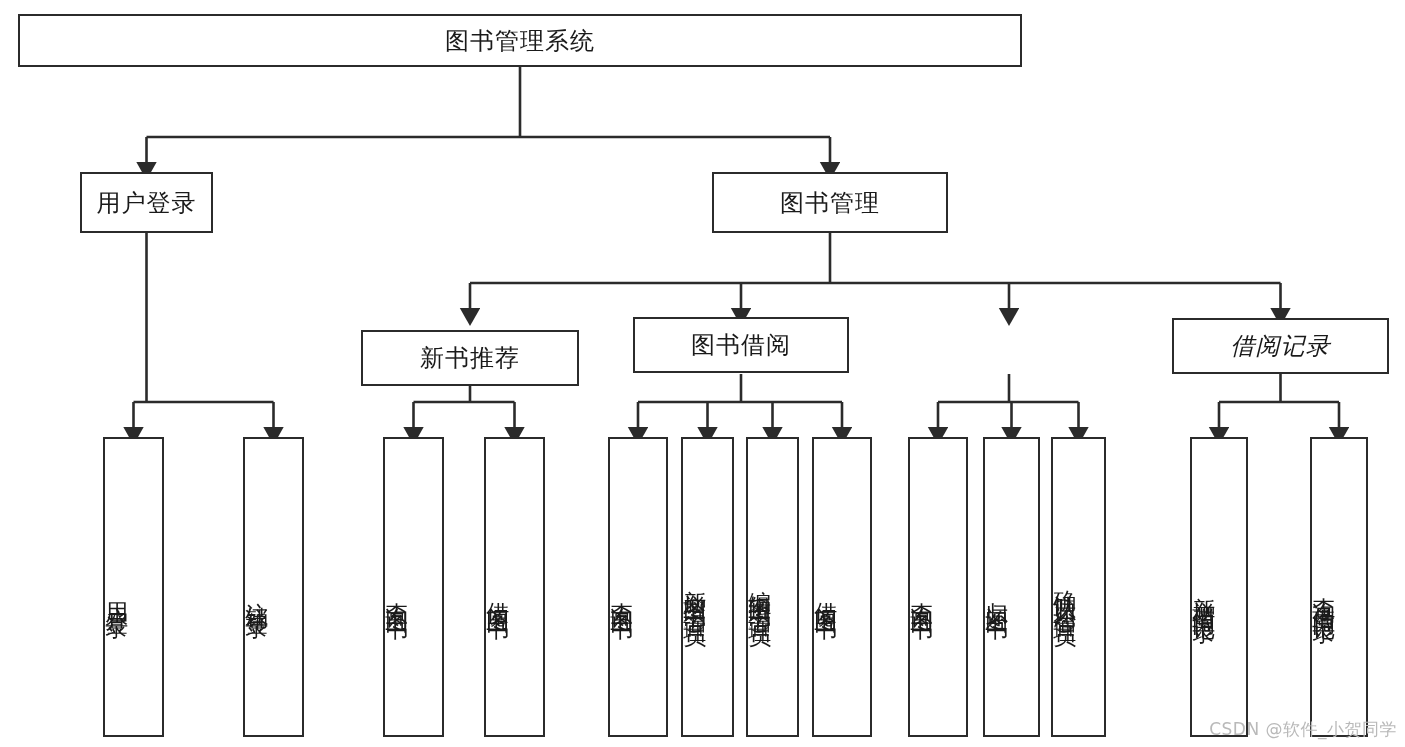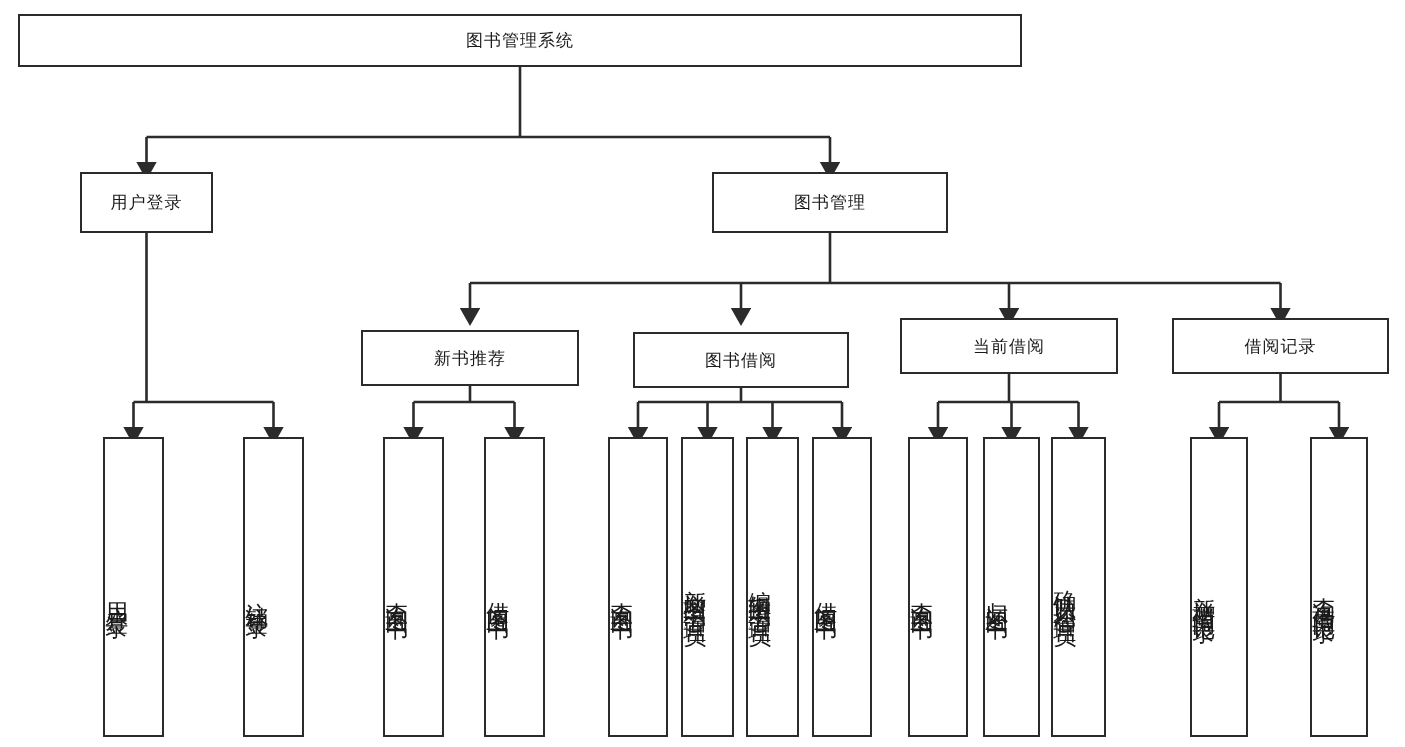--- a/index.html
+++ b/index.html
@@ -29,21 +29,21 @@
     position: absolute;
     box-sizing: border-box;
     border: 2px solid #2b2b2b;
     background: #ffffff;
     display: flex;
     align-items: center;
     justify-content: center;
     color: #1a1a1a;
   }
   .node.horiz {
-    font-size: 17px;
+    font-size: 24px;
     letter-spacing: 1px;
   }
   .node.vert {
     align-items: center;
     justify-content: flex-start;
     padding-top: 14px;
   }
   .node.vert .vtext {
     writing-mode: vertical-rl;
     text-orientation: upright;
@@ -122,29 +122,26 @@
   </div>
 
   <div class="node horiz" style="left: 712px; top: 172px; width: 236px; height: 61px; align-items: center;">
     <span class="htext">图书管理</span>
   </div>
 
   <div class="node horiz" style="left: 361px; top: 330px; width: 218px; height: 56px;">
     <span class="htext">新书推荐</span>
   </div>
 
-  <div class="node horiz" style="left: 633px; top: 332px; width: 216px; height: 56px;">
+  <div class="node horiz" style="left: 633px; top: 317px; width: 216px; height: 56px;">
     <span class="htext">图书借阅</span>
   </div>
 
-  <div class="node horiz" style="left: 900px; top: 318px; width: 218px; height: 56px;">
-    <span class="htext">当前借阅</span>
-  </div>
 
-  <div class="node horiz" style="left: 1172px; top: 318px; width: 217px; height: 56px;">
+  <div class="node horiz" style="left: 1172px; top: 318px; width: 217px; height: 56px; font-style: italic;">
     <span class="htext">借阅记录</span>
   </div>
 
   <div class="node vert" style="left: 103px; top: 437px; width: 61px; height: 300px;">
     <span class="vtext">用户登录</span>
   </div>
 
   <div class="node vert" style="left: 243px; top: 437px; width: 61px; height: 300px;">
     <span class="vtext">注销登录</span>
   </div>
@@ -186,14 +183,15 @@
   </div>
 
   <div class="node vert" style="left: 1190px; top: 437px; width: 58px; height: 300px;">
     <span class="vtext">新增借阅记录</span>
   </div>
 
   <div class="node vert" style="left: 1310px; top: 437px; width: 58px; height: 300px;">
     <span class="vtext">查询借阅记录</span>
   </div>
 
+  <div id="watermark">CSDN @软件_小贺同学</div>
 
 </div>
 
 </body></html>

